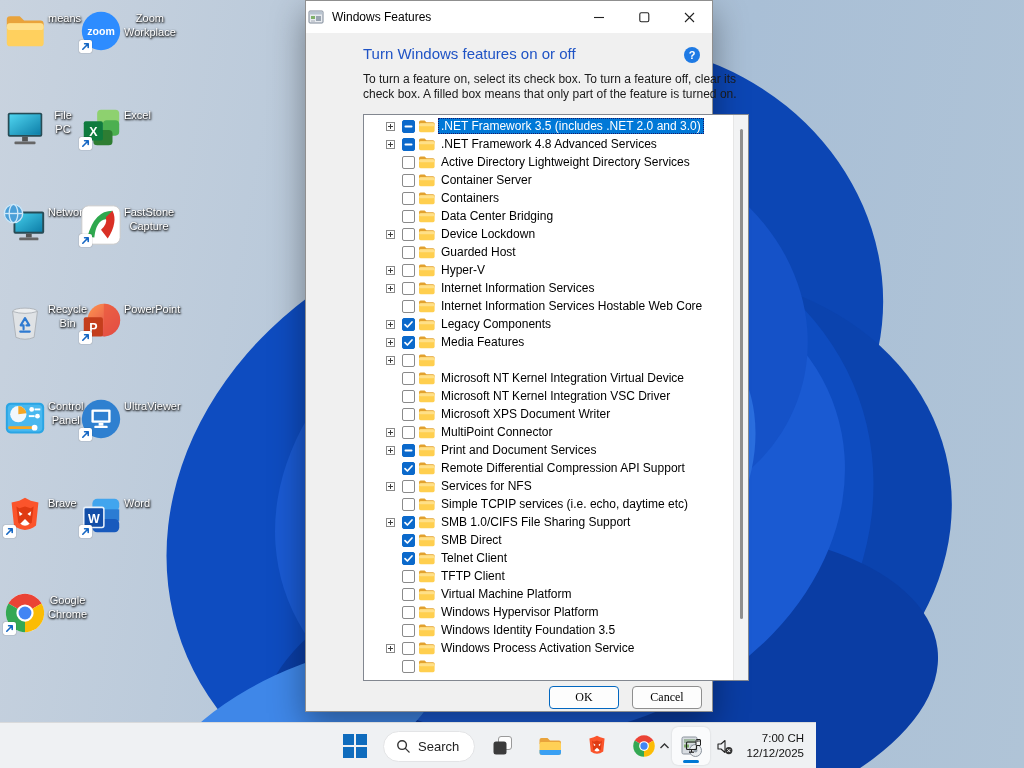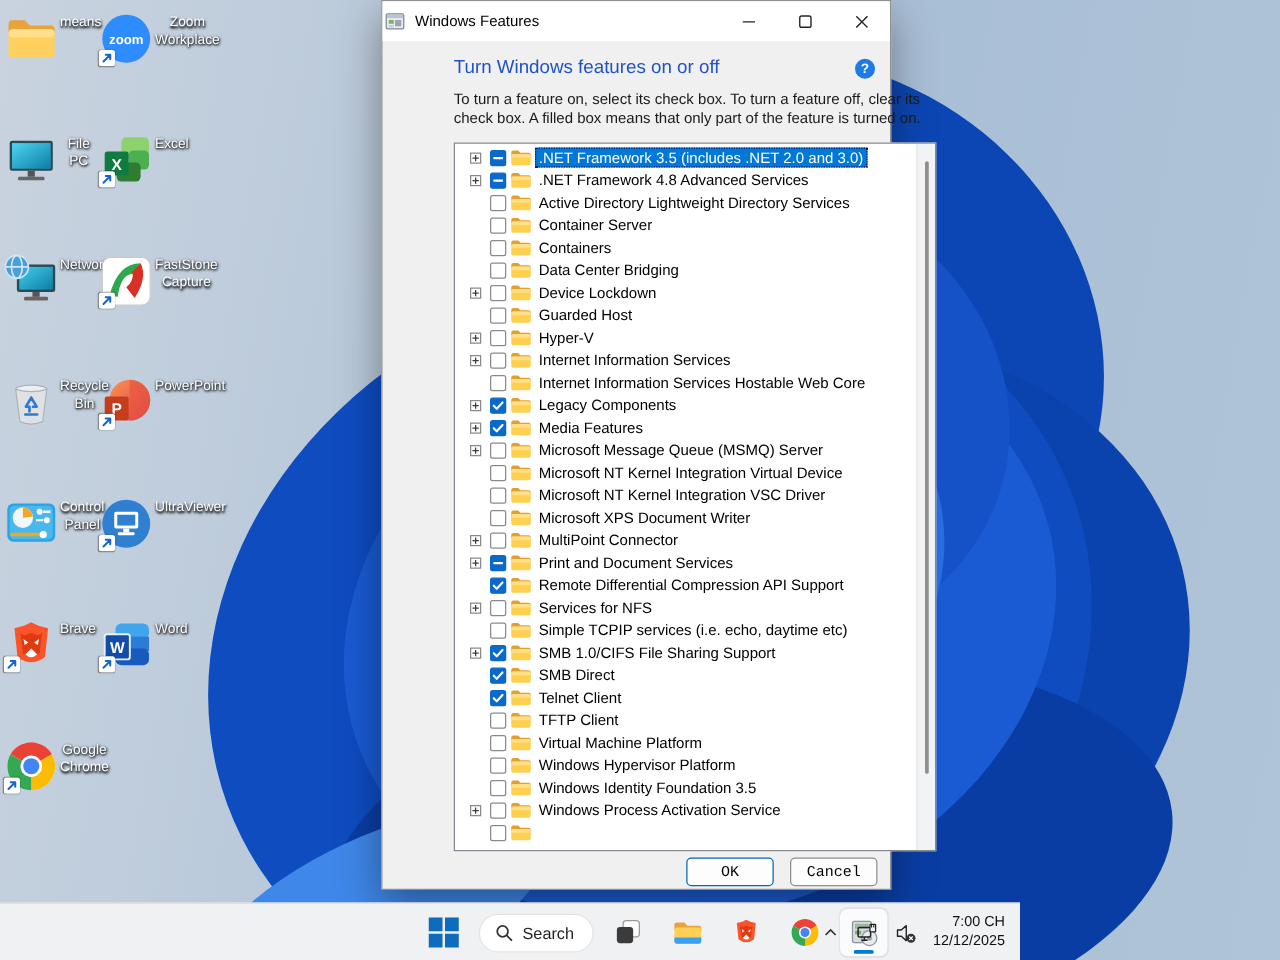--- a/index.html
+++ b/index.html
@@ -31,38 +31,38 @@
   .cap-btn { width:45px; height:32px; display:flex; align-items:center; justify-content:center; cursor:pointer; }
   #dialog-body { padding:12px 10px 0 12px; position:relative; height:680px;margin-left:45px; }
   #hdr-row { display:flex; justify-content:space-between; align-items:flex-start; padding-right:2px; }
   #dlg-header { font-size:15px; color:#1f53c5; }
   #help-btn { width:16px; height:16px; border-radius:50%; background:#1e7ae4; color:#fff; font-size:11px; font-weight:bold;
     display:flex; align-items:center; justify-content:center; cursor:pointer; margin-top:2px; }
   #dlg-desc { margin-top:9px; font-size:12px; line-height:1.25; color:#1a1a1a; width:382px; }
   #feature-list { margin-top:12px; width:386px; height:567px; background:#fff; border:1px solid #828790;
     position:relative; overflow:hidden; }
   #feature-rows { position:absolute; left:0; top:2px; right:15px; }
-  .frow { height:18px; display:flex; align-items:center; padding-left:12px; white-space:nowrap; cursor:default; }
+  .frow { height:18px; display:flex; align-items:center; padding-left:22px; white-space:nowrap; cursor:default; }
   .expander { width:9px; height:9px; min-width:9px; background:#fff; border:1px solid #8a8a8a; position:relative; margin-right:7px; cursor:pointer; }
   .expander::before { content:""; position:absolute; left:1px; top:3px; width:5px; height:1px; background:#3c3c3c; }
   .expander::after  { content:""; position:absolute; left:3px; top:1px; width:1px; height:5px; background:#3c3c3c; }
   .expander.none { visibility:hidden; cursor:default; }
   .cbx { width:13px; height:13px; min-width:13px; border:1px solid #8a8a8a; border-radius:2px; background:#fff;
     margin-right:3px; display:flex; align-items:center; justify-content:center; cursor:pointer; }
   .cbx.checked, .cbx.partial { background:#0b69cb; border-color:#0b69cb; }
   .cbx svg { width:11px; height:11px; }
   .ffolder { width:17px; height:14px; min-width:17px; margin-right:3px; }
   .flabel { font-size:12px; color:#000; padding:1px 3px; }
   .frow.selected .flabel { background:#0078d7; color:#fff; outline:1px dotted #17176b; outline-offset:-1px; }
   
   #list-scrollbar { position:absolute; right:0; top:0; bottom:0; width:15px; background:#f2f3f4; border-left:1px solid #e6e6e6; }
   #list-thumb { position:absolute; left:6px; top:14px; width:3px; height:490px; background:#8f8f8f; border-radius:2px; cursor:pointer; }
   #dlg-buttons { position:absolute; right:10px; bottom:4px; display:flex; gap:13px; }
   .dlg-btn { width:70px; height:23px; background:#fdfdfd; border:1px solid #8f8f8f; border-radius:4px;
-    font-size:12px; font-family:Liberation Mono, monospace; cursor:pointer; color:#000; }
+    font-size:12px; font-family:Liberation Serif, serif; cursor:pointer; color:#000; }
   .dlg-btn.default { border:1px solid #0267c0; }
 
   
   #taskbar { position:absolute; left:0; bottom:0; width:816px; height:46px; background:#eff1f3;
     border-top:1px solid #d9dadb; z-index:10; }
   #tb-center { position:absolute; left:0; right:0; top:0; height:46px; display:flex; align-items:center; justify-content:flex-start; padding-left:336px; gap:9px; }
   .tb-btn { width:38px; height:38px; border-radius:6px; display:flex; align-items:center; justify-content:center; position:relative; cursor:pointer; }
   .tb-btn svg { width:26px; height:26px; }
   .tb-btn.active { background:#fafbfc; box-shadow:0 0 2px rgba(0,0,0,.15); }
   .tb-btn.active::after { content:""; position:absolute; bottom:2px; left:50%; transform:translateX(-50%);
@@ -489,21 +489,20 @@
             <span class="flabel">Media Features</span>
           </div>
           <div class="frow">
             <span class="expander"></span>
             <span class="cbx unchecked"></span>
             <span class="ffolder"><svg viewBox="0 0 17 14">
                 <path d="M1 3 q0-1.6 1.6-1.6 h4 l1.8 1.8 h6.6 q1.6 0 1.6 1.6 v1 H1z" fill="#e2a12f"></path>
                 <rect x="1" y="4.2" width="15.6" height="9" rx="1.6" fill="#ffcf4f"></rect>
                 <rect x="1" y="4.2" width="15.6" height="3" rx="1.5" fill="#ffe089"></rect>
               </svg></span>
-            <span class="flabel">Microsoft Message Queue (MSMQ) Server</span>
           </div>
           <div class="frow">
             <span class="expander none"></span>
             <span class="cbx unchecked"></span>
             <span class="ffolder"><svg viewBox="0 0 17 14">
                 <path d="M1 3 q0-1.6 1.6-1.6 h4 l1.8 1.8 h6.6 q1.6 0 1.6 1.6 v1 H1z" fill="#e2a12f"></path>
                 <rect x="1" y="4.2" width="15.6" height="9" rx="1.6" fill="#ffcf4f"></rect>
                 <rect x="1" y="4.2" width="15.6" height="3" rx="1.5" fill="#ffe089"></rect>
               </svg></span>
             <span class="flabel">Microsoft NT Kernel Integration Virtual Device</span>

